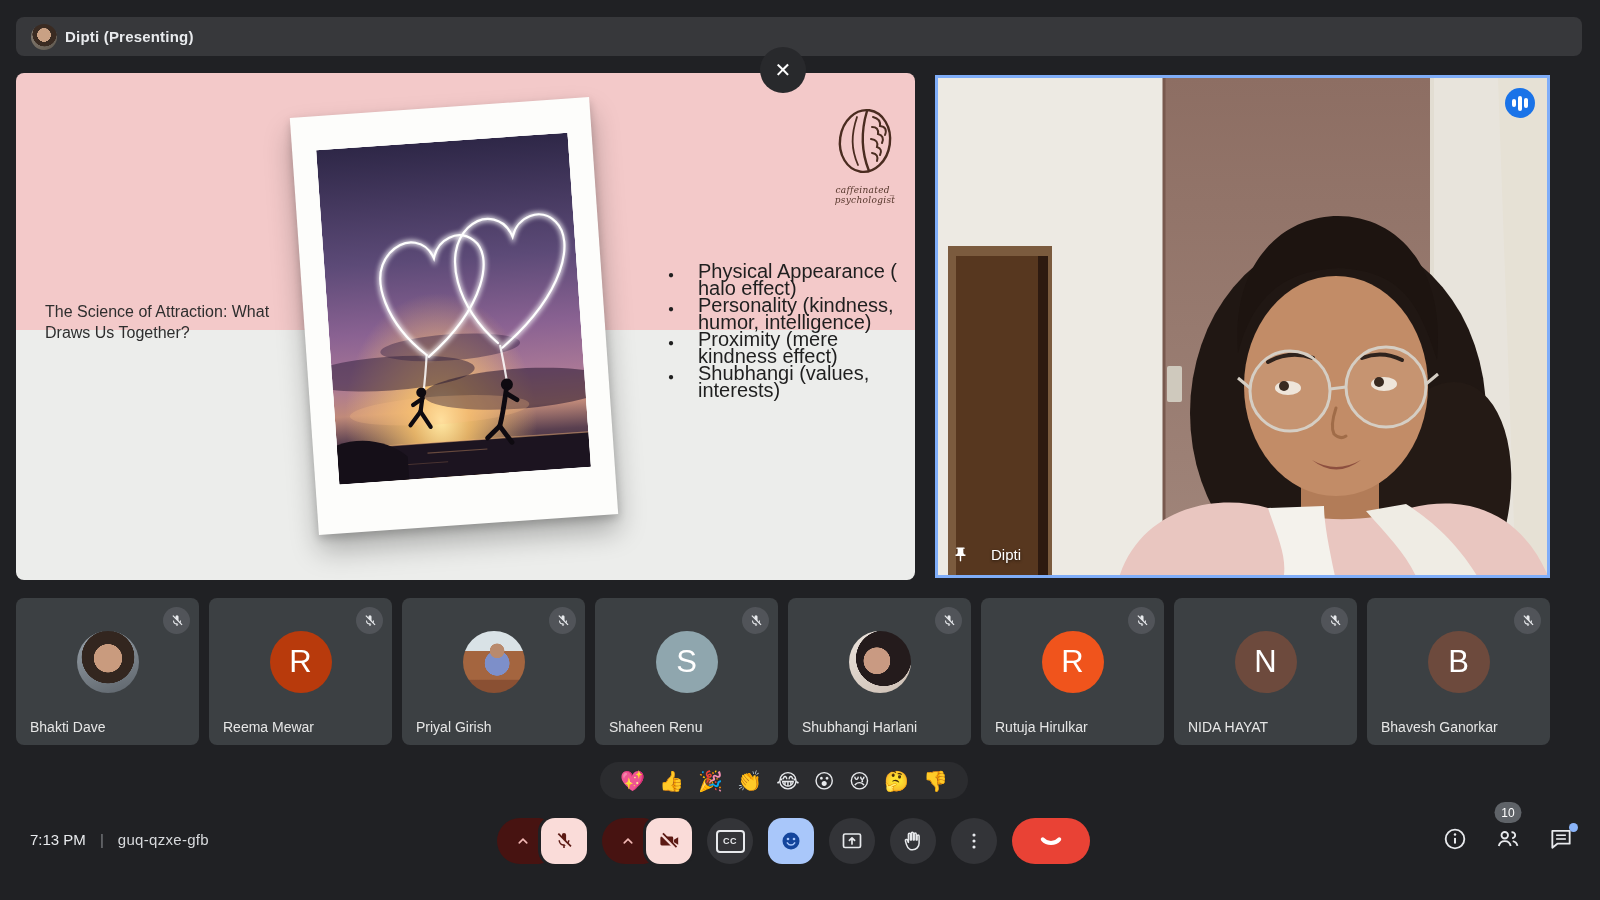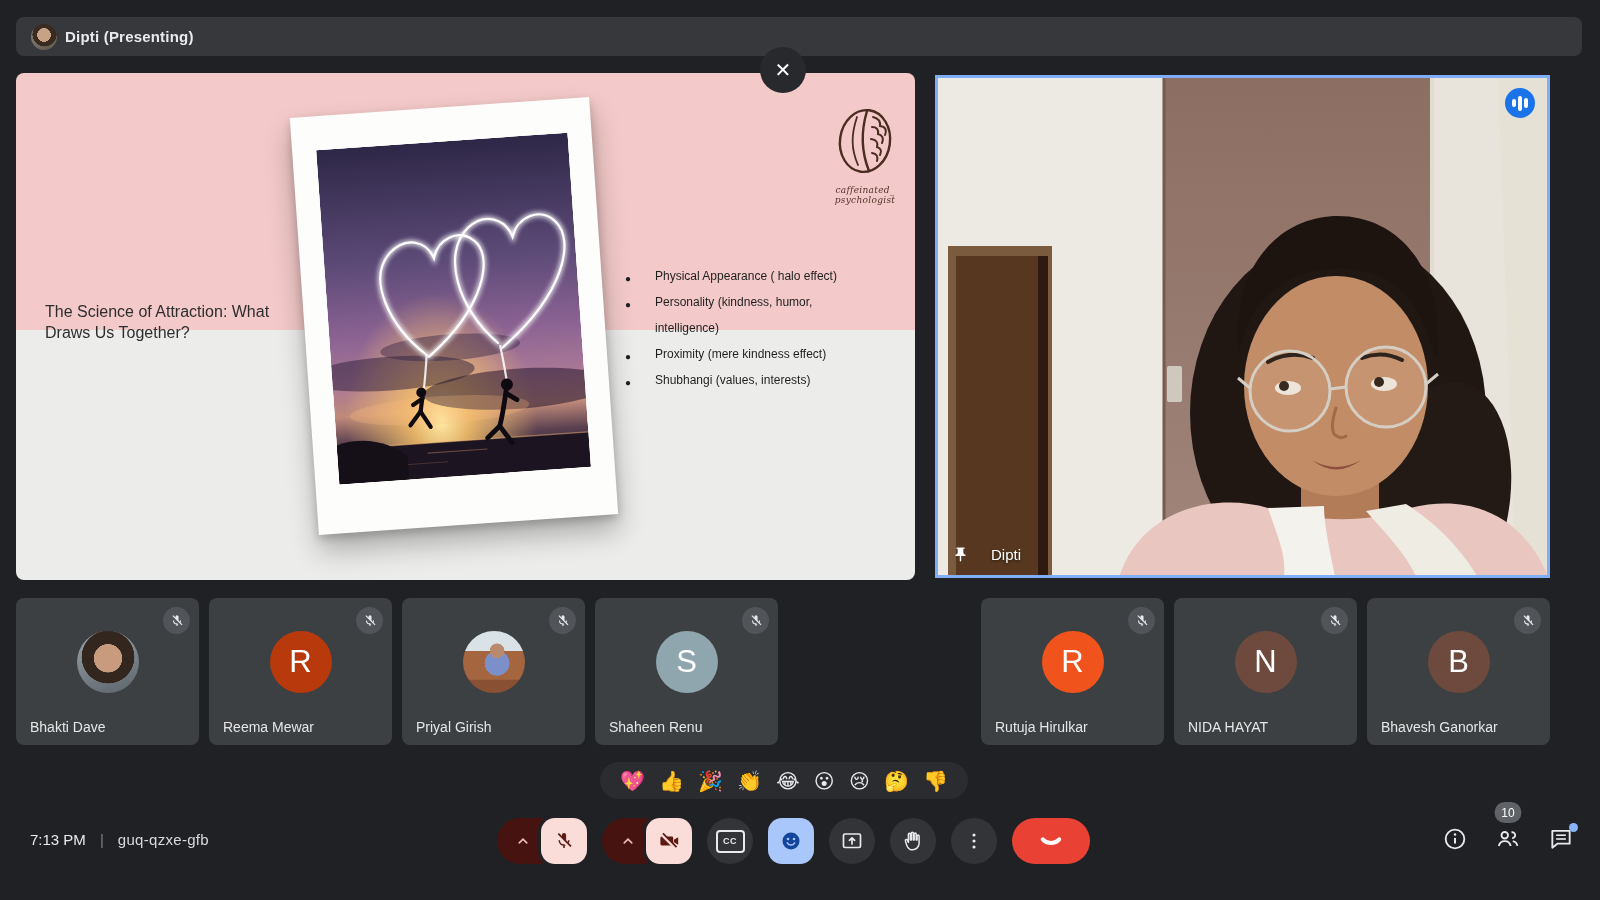--- a/index.html
+++ b/index.html
@@ -14,22 +14,22 @@
        background:radial-gradient(circle at 50% 42%,#c9a184 0 34%,transparent 35%),
                   radial-gradient(circle at 52% 40%,#3a2b22 0 58%,transparent 59%),
                   linear-gradient(140deg,#8d8377,#5d564d);}
   .topbar-label{font-size:15px;font-weight:700;color:#e8eaed;letter-spacing:.2px;}
 
   
   .slide{left:16px;top:73px;width:899px;height:507px;border-radius:8px;overflow:hidden;
          background:linear-gradient(#f3c9c9 0 257px,#ecedeb 257px 100%);}
   .slide-title{position:absolute;left:29px;top:228px;width:265px;font-size:16px;line-height:21px;
          color:#2e2e2e;font-weight:400;}
-  .slide-bullets{position:absolute;left:607px;top:190px;width:252px;margin:0;padding:0;list-style:none;
-         font-size:12px;line-height:26px;color:#1f1f1f;}
+  .slide-bullets{position:absolute;left:650px;top:190px;width:252px;margin:0;padding:0;list-style:none;
+         font-size:20px;line-height:17px;color:#1f1f1f;}
   .slide-bullets li{position:relative;padding-left:32px;margin:0;}
   .slide-bullets li::before{content:"●";position:absolute;left:2px;top:3px;font-size:10px;color:#1f1f1f;}
 
   .polaroid{position:absolute;left:288px;top:34px;width:300px;height:418px;background:#fdfdfb;
          transform:rotate(-4deg);box-shadow:0 16px 28px rgba(0,0,0,.28),0 4px 8px rgba(0,0,0,.18);
          box-sizing:border-box;padding:34px 24px 0 24px;}
   .photo{width:252px;height:335px;overflow:hidden;}
   .photo svg{display:block;}
 
   .slide-logo{position:absolute;right:2px;top:0px;width:96px;text-align:center;margin-top:32px;}
@@ -311,20 +311,29 @@
   </div>
   <div class="abs tile" style="left:595px">
     <div class="mic">
         <svg width="16" height="16">
           <use href="#i-mic-off"></use>
         </svg>
       </div>
     <div class="avatar" style="background: rgb(143, 166, 174);">S</div>
     <div class="pname">Shaheen Renu</div>
   </div>
+  <div class="abs tile" style="left:788px">
+    <div class="mic">
+        <svg width="16" height="16">
+          <use href="#i-mic-off"></use>
+        </svg>
+      </div>
+    <div class="avatar photo-c"></div>
+    <div class="pname">Shubhangi Harlani</div>
+  </div>
   <div class="abs tile" style="left:981px">
     <div class="mic">
         <svg width="16" height="16">
           <use href="#i-mic-off"></use>
         </svg>
       </div>
     <div class="avatar" style="background: rgb(240, 84, 28);">R</div>
     <div class="pname">Rutuja Hirulkar</div>
   </div>
   <div class="abs tile" style="left:1174px">

